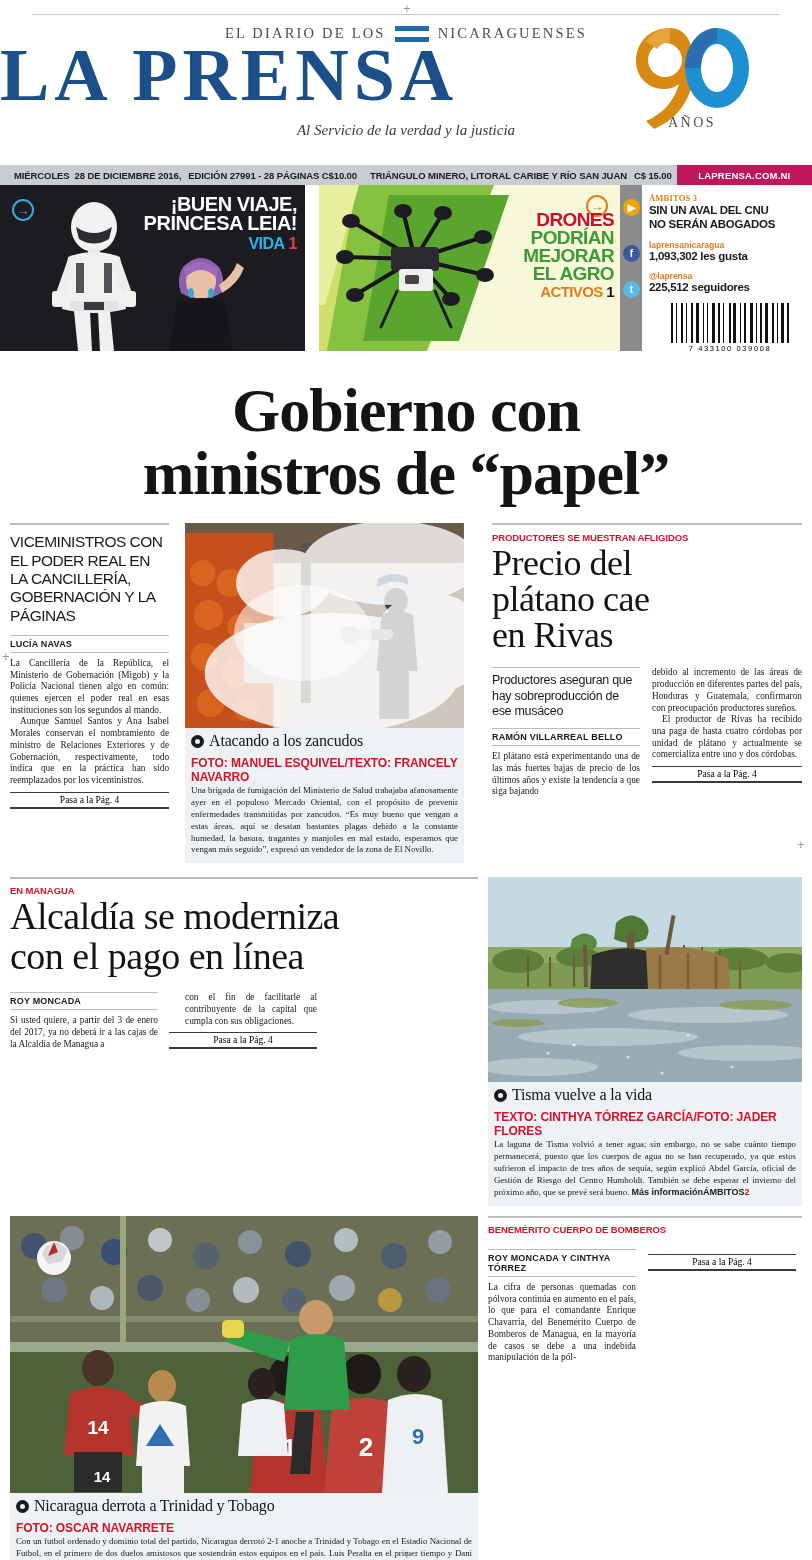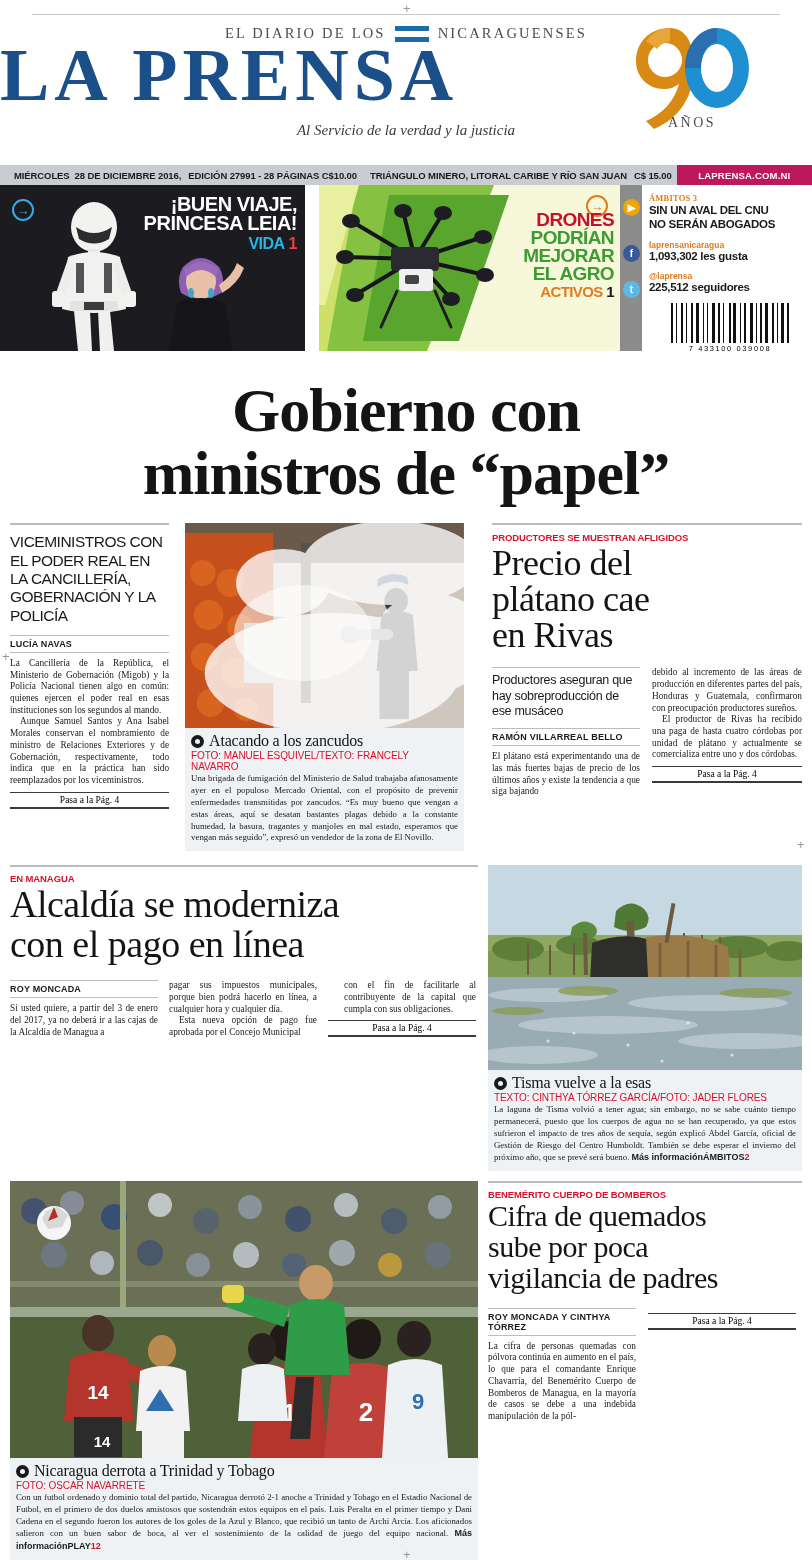--- a/index.html
+++ b/index.html
@@ -141,21 +141,21 @@
   .cap-box { background:#eef2f5; padding:4px 6px 7px 6px; }
   .cap-title {
     font-family:"Liberation Serif", serif; font-size:16px; color:#141414;
     display:flex; align-items:center; gap:5px; letter-spacing:-0.2px;
   }
   .cam-icon {
     width:13px; height:13px; border-radius:50%; background:#1a1a1a;
     display:inline-flex; align-items:center; justify-content:center; flex:0 0 auto;
   }
   .cam-icon::after { content:""; width:5px; height:5px; border-radius:50%; background:#eef2f5; }
-  .cap-credit { color:#d6122b; font-size:10px; font-weight:400; margin-top:0; letter-spacing:-0.1px; }
+  .cap-credit { color:#d6122b; font-size:12px; font-weight:700; margin-top:6px; letter-spacing:-0.1px; }
   .cap-text {
     font-family:"Liberation Serif", serif; font-size:8.8px; line-height:1.34;
     text-align:justify; margin-top:1px; color:#1a1a1a;
   }
   .cap-text b.sec { font-family:"Liberation Sans", sans-serif; font-weight:700; font-size:9px; }
   .cap-text b.red { color:#d6122b; font-weight:700; }
 </style>
 </head>
 <body>
 
@@ -372,21 +372,21 @@
 
   <div class="mainhead">
     <div>Gobierno con</div>
     <div>ministros de “papel”</div>
   </div>
 
   <div class="cols">
 
     <div style="width:170px; padding-right:8px;">
       <div class="rule-top" style="margin-bottom:8px;"></div>
-      <div class="serif-head" style="font-family:'Liberation Sans',sans-serif; font-size:15.5px; line-height:1.18; letter-spacing:-0.5px; color:#1a1a1a;">VICEMINISTROS CON EL PODER REAL EN LA CANCILLERÍA, GOBERNACIÓN Y LA POLICÍA</div>
+      <div class="serif-head" style="font-family:'Liberation Sans',sans-serif; font-size:15.5px; line-height:1.18; letter-spacing:-0.5px; color:#1a1a1a;">VICEMINISTROS CON EL PODER REAL EN LA CANCILLERÍA, GOBERNACIÓN Y LA PÁGINAS</div>
       <div class="hr-thin" style="margin:10px 0 3px;"></div>
       <div class="byline">LUCÍA NAVAS</div>
       <div class="hr-thin" style="margin:3px 0 5px;"></div>
       <div class="body-txt">
         <p>La Cancillería de la República, el Ministerio de Gobernación (Migob) y la Policía Nacional tienen algo en común: quienes ejercen el poder real en esas instituciones son los segundos al mando.</p>
         <p>Aunque Samuel Santos y Ana Isabel Morales conservan el nombramiento de ministro de Relaciones Exteriores y de Gobernación, respectivamente, todo indica que en la práctica han sido reemplazados por los viceministros.</p>
       </div>
       <div class="jump">Pasa a la Pág. 4</div>
     </div>
 
@@ -480,26 +480,20 @@
         <div style="width:148px;">
           <div class="hr-thin" style="margin-bottom:3px;"></div>
           <div class="byline">ROY MONCADA</div>
           <div class="hr-thin" style="margin:3px 0 5px;"></div>
           <div class="body-txt">
             <p>Si usted quiere, a partir del 3 de enero del 2017, ya no deberá ir a las cajas de la Alcaldía de Managua a</p>
           </div>
         </div>
         <div style="width:148px;">
           <div class="body-txt">
-            <p style="text-indent:0;">pagar sus impuestos municipales, porque bien podrá hacerlo en línea, a cualquier hora y cualquier día.</p>
-            <p>Esta nueva opción de pago fue aprobada por el Concejo Municipal</p>
-          </div>
-        </div>
-        <div style="width:148px;">
-          <div class="body-txt">
             <p style="text-indent:0;margin-left:16px;">con el fin de facilitarle al contribuyente de la capital que cumpla con sus obligaciones.</p>
           </div>
           <div class="jump">Pasa a la Pág. 4</div>
         </div>
       </div>
     </div>
 
     <div style="width:314px;">
       <div class="photo" style="height:205px;">
         <svg viewBox="0 0 314 205" preserveAspectRatio="none" width="100%" height="100%" aria-hidden="true">
@@ -554,21 +548,21 @@
               <circle cx="200" cy="158" r="1.6"></circle>
             <circle cx="244" cy="190" r="1.6"></circle>
               <circle cx="60" cy="176" r="1.6"></circle>
               <circle cx="174" cy="196" r="1.6"></circle>
           </g>
         </svg>
       </div>
       <div class="cap-box">
         <div class="cap-title">
           <span class="cam-icon"></span>
-          <span>Tisma vuelve a la esas</span>
+          <span>Tisma vuelve a la vida</span>
         </div>
         <div class="cap-credit">TEXTO: CINTHYA TÓRREZ GARCÍA/FOTO: JADER FLORES</div>
         <div class="cap-text">
           <span>La laguna de Tisma volvió a tener agua; sin embargo, no se sabe cuánto tiempo permanecerá, puesto que los cuerpos de agua no se han recuperado, ya que estos sufrieron el impacto de tres años de sequía, según explicó Abdel García, oficial de Gestión de Riesgo del Centro Humboldt. También se debe esperar el invierno del próximo año, que se prevé será bueno.</span>
           <b class="sec">Más información</b><b class="sec">ÁMBITOS</b><b class="sec red">2</b>
         </div>
       </div>
     </div>
   </div>
 
@@ -664,25 +658,20 @@
         <div class="cap-text">
           <span>Con un futbol ordenado y dominio total del partido, Nicaragua derrotó 2-1 anoche a Trinidad y Tobago en el Estadio Nacional de Futbol, en el primero de dos duelos amistosos que sostendrán estos equipos en el país. Luis Peralta en el primer tiempo y Dani Cadena en el segundo fueron los autores de los goles de la Azul y Blanco, que recibió un tanto de Archi Arcia. Los aficionados salieron con un buen sabor de boca, al ver el sostenimiento de la calidad de juego del equipo nacional.</span>
           <b class="sec">Más información</b><b class="sec">PLAY</b><b class="sec red">12</b>
         </div>
       </div>
     </div>
 
     <div style="width:314px;">
       <div class="rule-top" style="margin-bottom:6px;"></div>
       <div class="kicker-red">BENEMÉRITO CUERPO DE BOMBEROS</div>
-      <div class="serif-head" style="font-size:30px; line-height:1.03; margin-top:1px;">
-        <div>Cifra de quemados</div>
-        <div>sube por poca</div>
-        <div>vigilancia de padres</div>
-      </div>
       <div style="display:flex; gap:12px; margin-top:14px;">
         <div style="width:148px;">
           <div class="hr-thin" style="margin-bottom:3px;"></div>
           <div class="byline">ROY MONCADA Y CINTHYA TÓRREZ</div>
           <div class="hr-thin" style="margin:3px 0 5px;"></div>
           <div class="body-txt">
             <p>La cifra de personas quemadas con pólvora continúa en aumento en el país, lo que para el comandante Enrique Chavarría, del Benemérito Cuerpo de Bomberos de Managua, en la mayoría de casos se debe a una indebida manipulación de la pól-</p>
           </div>
         </div>
         <div style="width:148px;">

